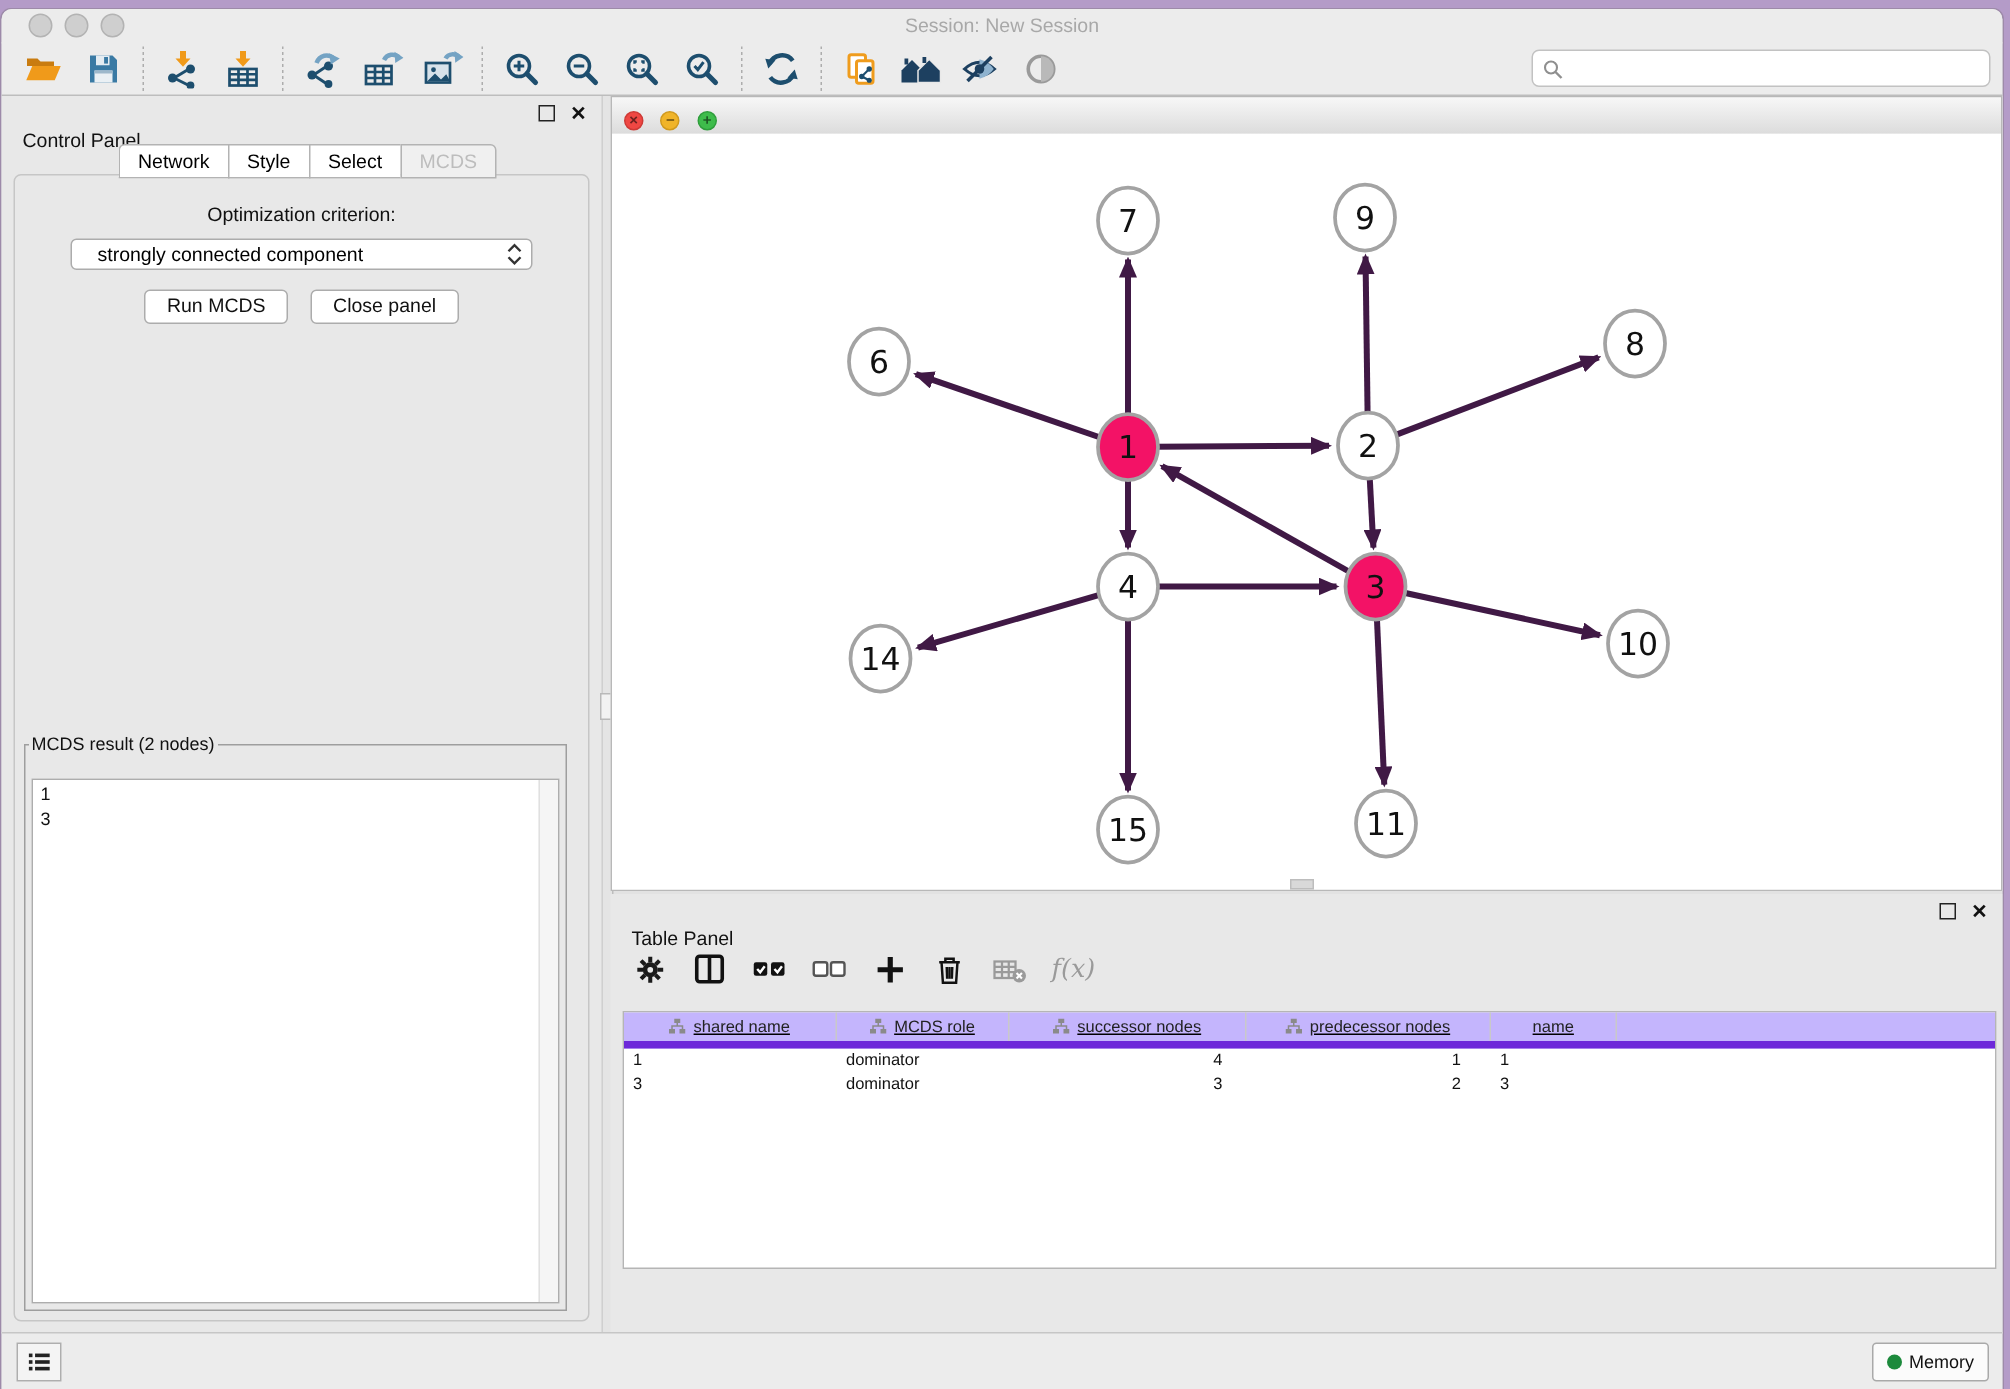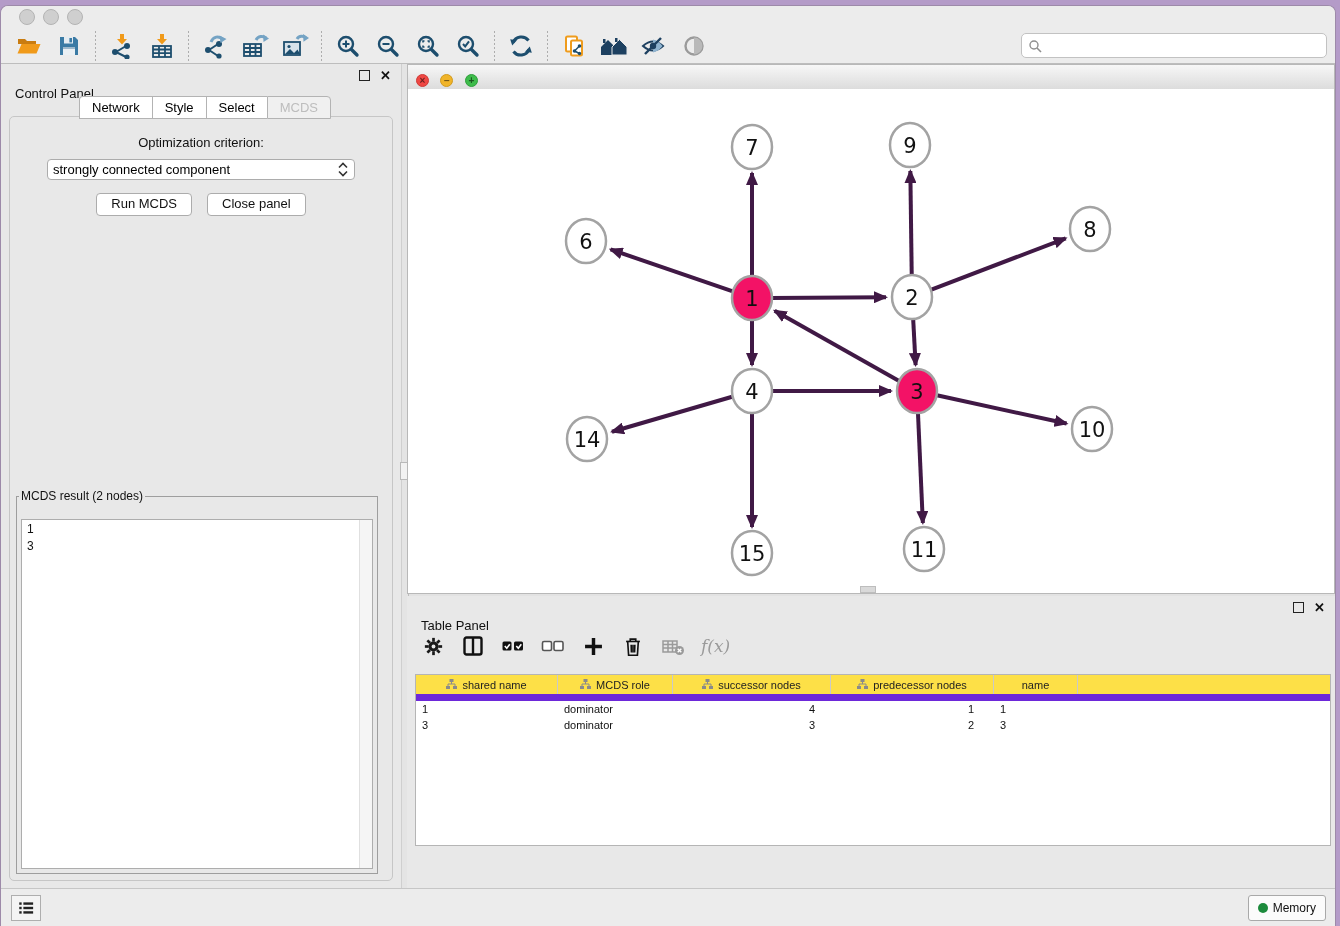--- a/index.html
+++ b/index.html
@@ -25,21 +25,21 @@
   .winbtns{position:absolute;right:10px;top:6px;display:flex;gap:10px;align-items:center;}
   .sq{width:9px;height:9px;border:1.5px solid #222;}
   .xch{font-size:13px;font-weight:bold;color:#111;line-height:11px;}
   .tabs{position:absolute;left:78px;top:32px;display:flex;z-index:3;}
   .tab{height:21px;line-height:21px;text-align:center;background:#fff;border:1px solid #b3b3b3;border-right:none;font-size:13px;color:#000000;padding:0 12px;}
   .tab:first-child{border-radius:4px 0 0 0;}
   .tab:last-child{border-right:1px solid #b3b3b3;border-radius:0 4px 0 0;}
   .tab.disabled{background:#f0f0f0;color:#bdbdbd;}
   .cbox{position:absolute;left:8px;right:8px;top:52px;bottom:8px;background:#e8e8e8;border:1px solid #c6c6c6;border-radius:5px;}
   .optlabel{position:absolute;left:0;right:0;top:18px;text-align:center;font-size:13px;color:#111;}
-  .dropdown{position:absolute;left:37px;top:42px;width:308px;height:21px;background:#fff;border:1px solid #acacac;border-radius:4px;display:flex;align-items:center;font-size:13px;padding-left:5px;box-sizing:border-box;}
+  .dropdown{position:absolute;left:37px;top:42px;width:308px;height:21px;background:#fff;border:1px solid #acacac;border-radius:4px;display:flex;align-items:center;font-size:13px;padding-left:17px;box-sizing:border-box;}
   .dd-steppers{margin-left:auto;margin-right:6px;display:flex;align-items:center;}
   .btnrow{position:absolute;left:0;right:0;top:76px;display:flex;justify-content:center;gap:15px;}
   .pbtn{height:21px;line-height:19px;background:#fff;border:1px solid #acacac;border-radius:4px;font-size:13px;color:#111;padding:0 14px;}
   .resultbox{position:absolute;left:6px;right:14px;top:372px;bottom:6px;border:1px solid #9e9e9e;margin:0;padding:0;}
   .resultbox legend{font-size:12px;color:#111;margin-left:2px;padding:0 2px;}
   .resulttext{position:absolute;left:4px;right:4px;top:16px;bottom:4px;background:#fff;border:1px solid #adadad;font-size:12px;line-height:17px;padding:1px 0 0 5px;color:#111;}
   .resultscroll{position:absolute;right:0;top:0;bottom:0;width:12px;background:#f5f5f5;border-left:1px solid #e0e0e0;}
   
   .vsplit{position:absolute;left:400px;top:0;width:6px;bottom:0;background:#e4e4e4;border-left:1px solid #cfcfcf;border-right:1px solid #bdbdbd;}
   .vgrip{position:absolute;left:399px;top:398px;width:8px;height:16px;background:#f2f2f2;border:1px solid #b9b9b9;}
@@ -54,21 +54,21 @@
   .netlights{position:absolute;left:8px;top:5px;}
   .canvas{position:absolute;left:0;right:0;top:24px;bottom:0;background:#fff;overflow:hidden;}
   .hgrip{position:absolute;left:452px;bottom:0px;width:14px;height:5px;background:#d9d9d9;border:1px solid #bdbdbd;}
   
   .tpanel{position:absolute;left:406px;top:532px;width:928px;bottom:0;background:#e8e8e8;}
   .tpanel .panel-head .ptitle{left:14px;}
   .ttoolbar{position:absolute;left:14px;top:32px;height:36px;display:flex;align-items:center;gap:16px;}
   .tico{width:24px;height:24px;display:inline-flex;align-items:center;justify-content:center;}
   .fx{font-family:"DejaVu Serif",serif;font-style:italic;color:#9a9a9a;font-size:17px;}
   .tablewrap{position:absolute;left:8px;right:4px;top:78px;bottom:43px;background:#fff;border:1px solid #b5b5b5;}
-  .thead{display:flex;height:19px;background:#fde047;border-bottom:7px solid #6d28d9;}
+  .thead{display:flex;height:19px;background:#c4b5fd;border-bottom:5px solid #6d28d9;text-decoration:underline;}
   .th{display:flex;align-items:center;justify-content:center;gap:5px;font-size:11px;color:#222;border-right:1px solid #c9c9c9;box-sizing:border-box;}
   .trow{display:flex;height:16px;font-size:11px;color:#111;align-items:center;}
   .td{box-sizing:border-box;padding:0 6px;}
   .c0{width:142px;} .c1{width:115px;} .c2{width:158px;} .c3{width:163px;} .c4{width:84px;}
   .ra{text-align:right;} 
   .ttabs{position:absolute;left:0;right:0;bottom:7px;display:flex;justify-content:center;}
   
   .statusbar{position:absolute;left:0;right:0;bottom:0;height:37px;background:#ececec;border-top:1px solid #c6c6c6;}
   .listbtn{position:absolute;left:10px;top:6px;width:28px;height:24px;background:#f4f4f4;border:1px solid #aeaeae;display:flex;align-items:center;justify-content:center;}
   .membtn{position:absolute;right:9px;top:6px;height:24px;background:#fbfbfb;border:1px solid #a9a9a9;border-radius:3px;display:flex;align-items:center;gap:5px;padding:0 9px;font-size:12px;color:#111;}
@@ -78,20 +78,21 @@
 <body>
 
 <div class="app">
 
   <div class="titlebar">
     <div class="lights">
       <div class="light"></div>
       <div class="light"></div>
       <div class="light"></div>
     </div>
+    <div class="apptitle">Session: New Session</div>
   </div>
 
   <div class="toolbar">
     <span class="ico">
         <svg width="26" height="26" viewBox="0 0 26 26">
           <path d="M2 6 h7 l2 2 h9 v3 H2 z" fill="#c97c10"></path>
           <path d="M1.5 20.5 L5.5 11 H24.5 L20.5 20.5 Z" fill="#f09a1a"></path>
         </svg>
       </span>
     <span class="ico">

